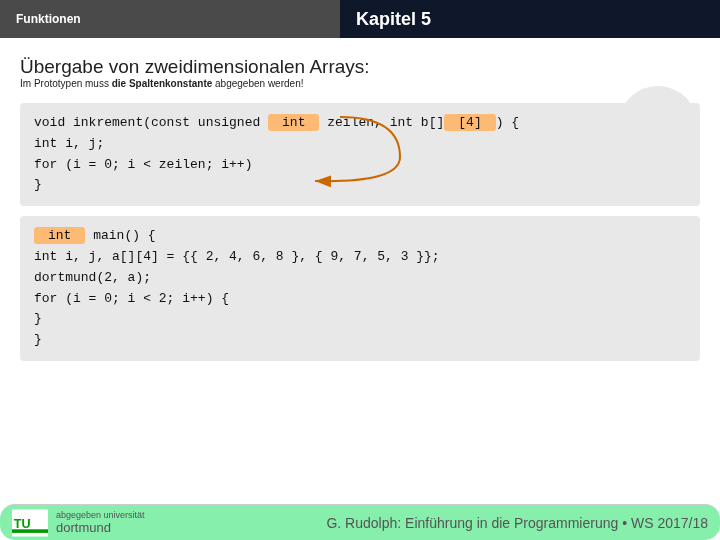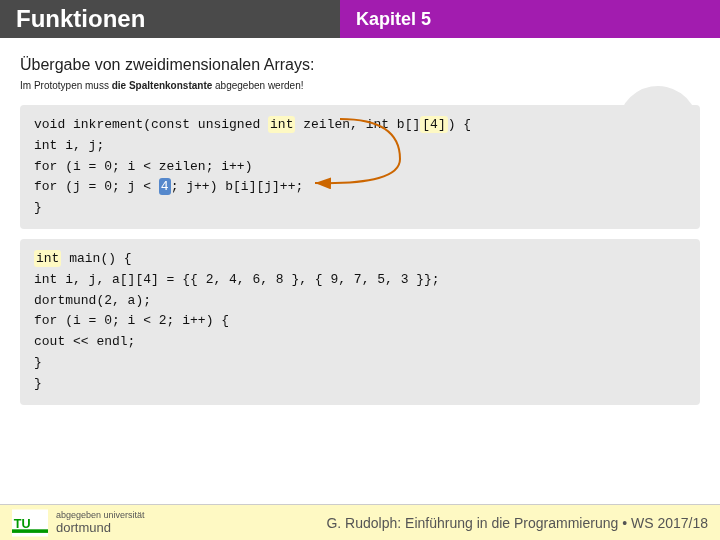--- a/index.html
+++ b/index.html
@@ -14,49 +14,48 @@
     }
 
     
     .header {
       display: flex;
       height: 38px;
     }
     .header-left {
       background: #4a4a4a;
       color: #fff;
-      font-size: 24px;
+      font-size: 12px;
       font-weight: bold;
       padding: 16px 16px;
       display: flex;
       align-items: center;
       width: 340px;
     }
     .header-right {
-      background: #a21caf;
+      background: #0f172a;
       color: #fff;
       font-size: 18px;
       font-weight: bold;
       padding: 0 16px;
       display: flex;
       align-items: center;
       flex: 1;
       text-align: center;
     }
 
     
     .content {
       padding: 18px 20px 10px 20px;
       position: relative;
     }
 
     .subtitle {
-      font-size: 16px;
+      font-size: 19px;
       color: #222;
-      margin-bottom: 6px;
     }
 
     .description {
       font-size: 10px;
       color: #222;
       margin-bottom: 14px;
     }
     .description strong {
       font-weight: bold;
     }
@@ -88,49 +87,50 @@
       padding: 10px 14px;
       font-family: 'Courier New', Courier, monospace;
       font-size: 13px;
       color: #111;
       margin-bottom: 10px;
       line-height: 1.6;
       position: relative;
     }
 
     .code-highlight-orange {
-      background: #fef9c3;
+      background: #fdba74;
       border-radius: 3px;
-      padding: 1px 2px;
+      padding: 1px 14px;
     }
     .code-highlight-blue {
       background: #5588cc;
       color: #fff;
       border-radius: 3px;
       padding: 1px 2px;
     }
 
     
     .code-block-1 {
       position: relative;
     }
 
     
     .footer {
       position: absolute;
       bottom: 0;
       left: 0;
       right: 0;
       height: 36px;
-      background: #fef9c3;
+      background: #86efac;
       border-top: 1px solid #ccc;
       display: flex;
       align-items: center;
       justify-content: space-between;
       padding: 0 12px;
+      border-radius: 15px;
     }
     .footer-left {
       display: flex;
       align-items: center;
       gap: 8px;
     }
     .tu-logo {
       width: 36px;
       height: 28px;
     }
@@ -172,23 +172,20 @@
 
   <div class="code-block code-block-1">
     <div>
       <code>void inkrement(const unsigned <span class="code-highlight-orange">int</span> zeilen, int b[]<span class="code-highlight-orange">[4]</span>) {</code>
     </div>
     <div>
       <code>  int i, j;</code>
     </div>
     <div>
       <code>  for (i = 0; i &lt; zeilen; i++)</code>
-    </div>
-    <div>
-      <code>    for (j = 0; j &lt; <span class="code-highlight-blue">4</span>; j++) b[i][j]++;</code>
     </div>
     <div>
       <code>}</code>
     </div>
 
     <svg style="position:absolute; left:0; top:0; width:100%; height:100%; pointer-events:none; overflow:visible;">
 
       <defs>
         <marker id="arrowhead" markerWidth="8" markerHeight="6" refX="8" refY="3" orient="auto">
           <polygon points="0 0, 8 3, 0 6" fill="#cc6600"></polygon>
@@ -205,23 +202,20 @@
     <div>
       <code>  int i, j, a[][4] = {{ 2, 4, 6, 8 }, { 9, 7, 5, 3 }};</code>
     </div>
     <div>
       <code>  dortmund(2, a);</code>
     </div>
     <div>
       <code>  for (i = 0; i &lt; 2; i++) {</code>
     </div>
     <div>
-      <code>    cout &lt;&lt; endl;</code>
-    </div>
-    <div>
       <code>  }</code>
     </div>
     <div>
       <code>}</code>
     </div>
   </div>
 
 </div>
 
 <div class="footer">

